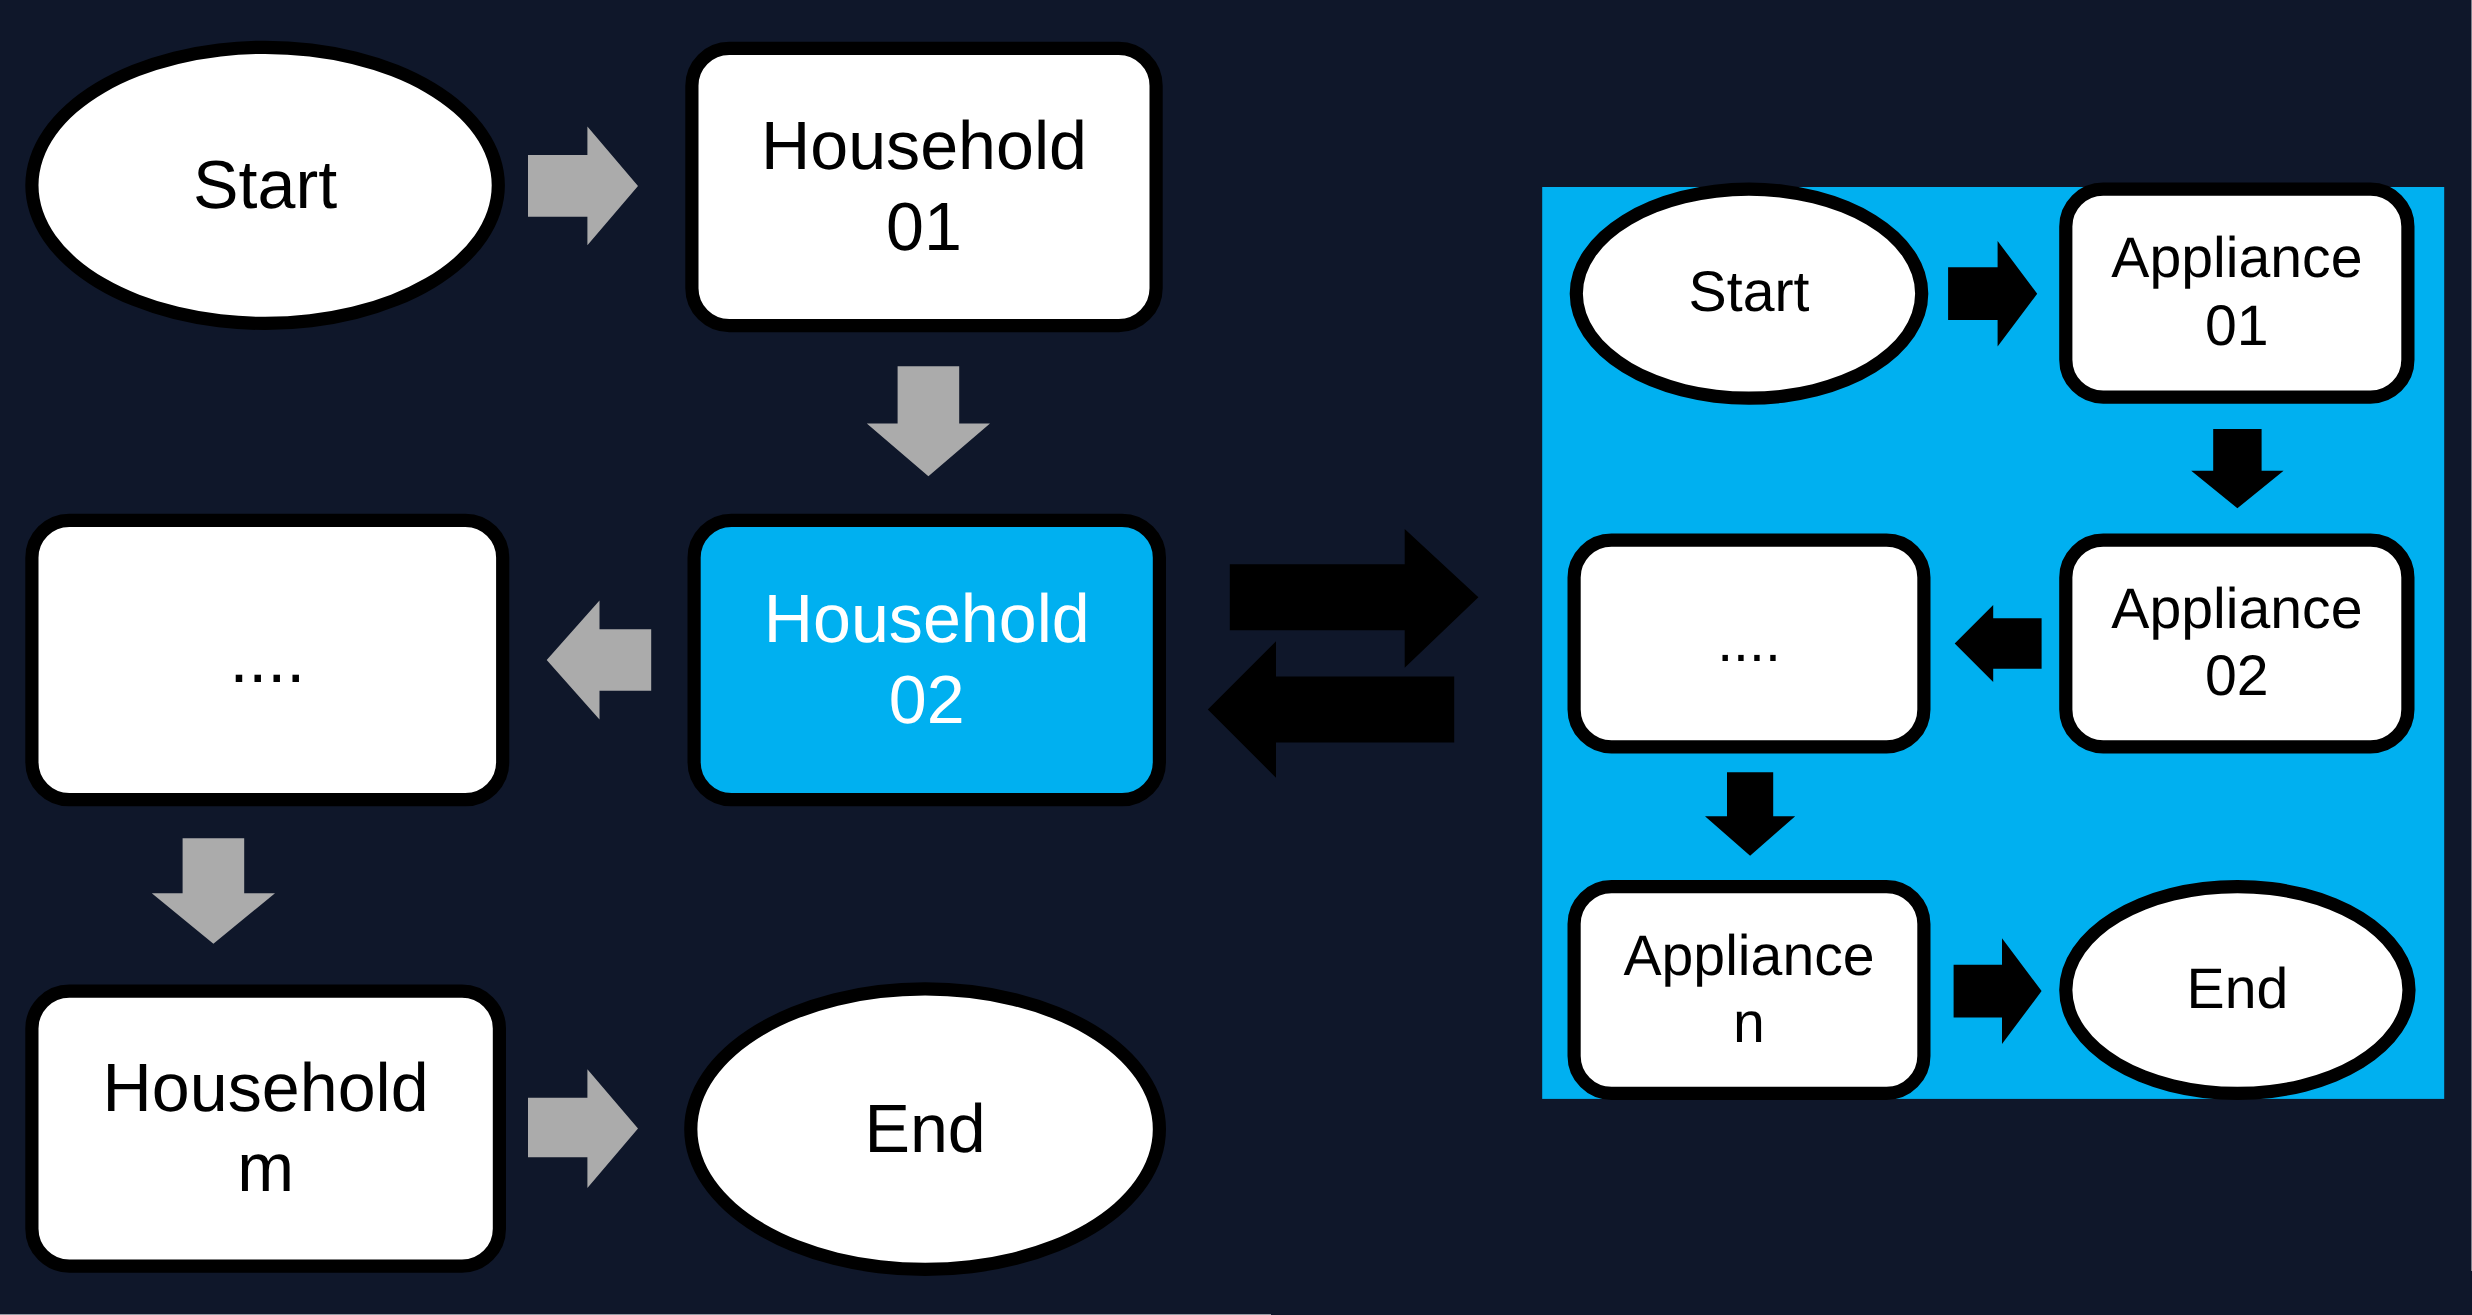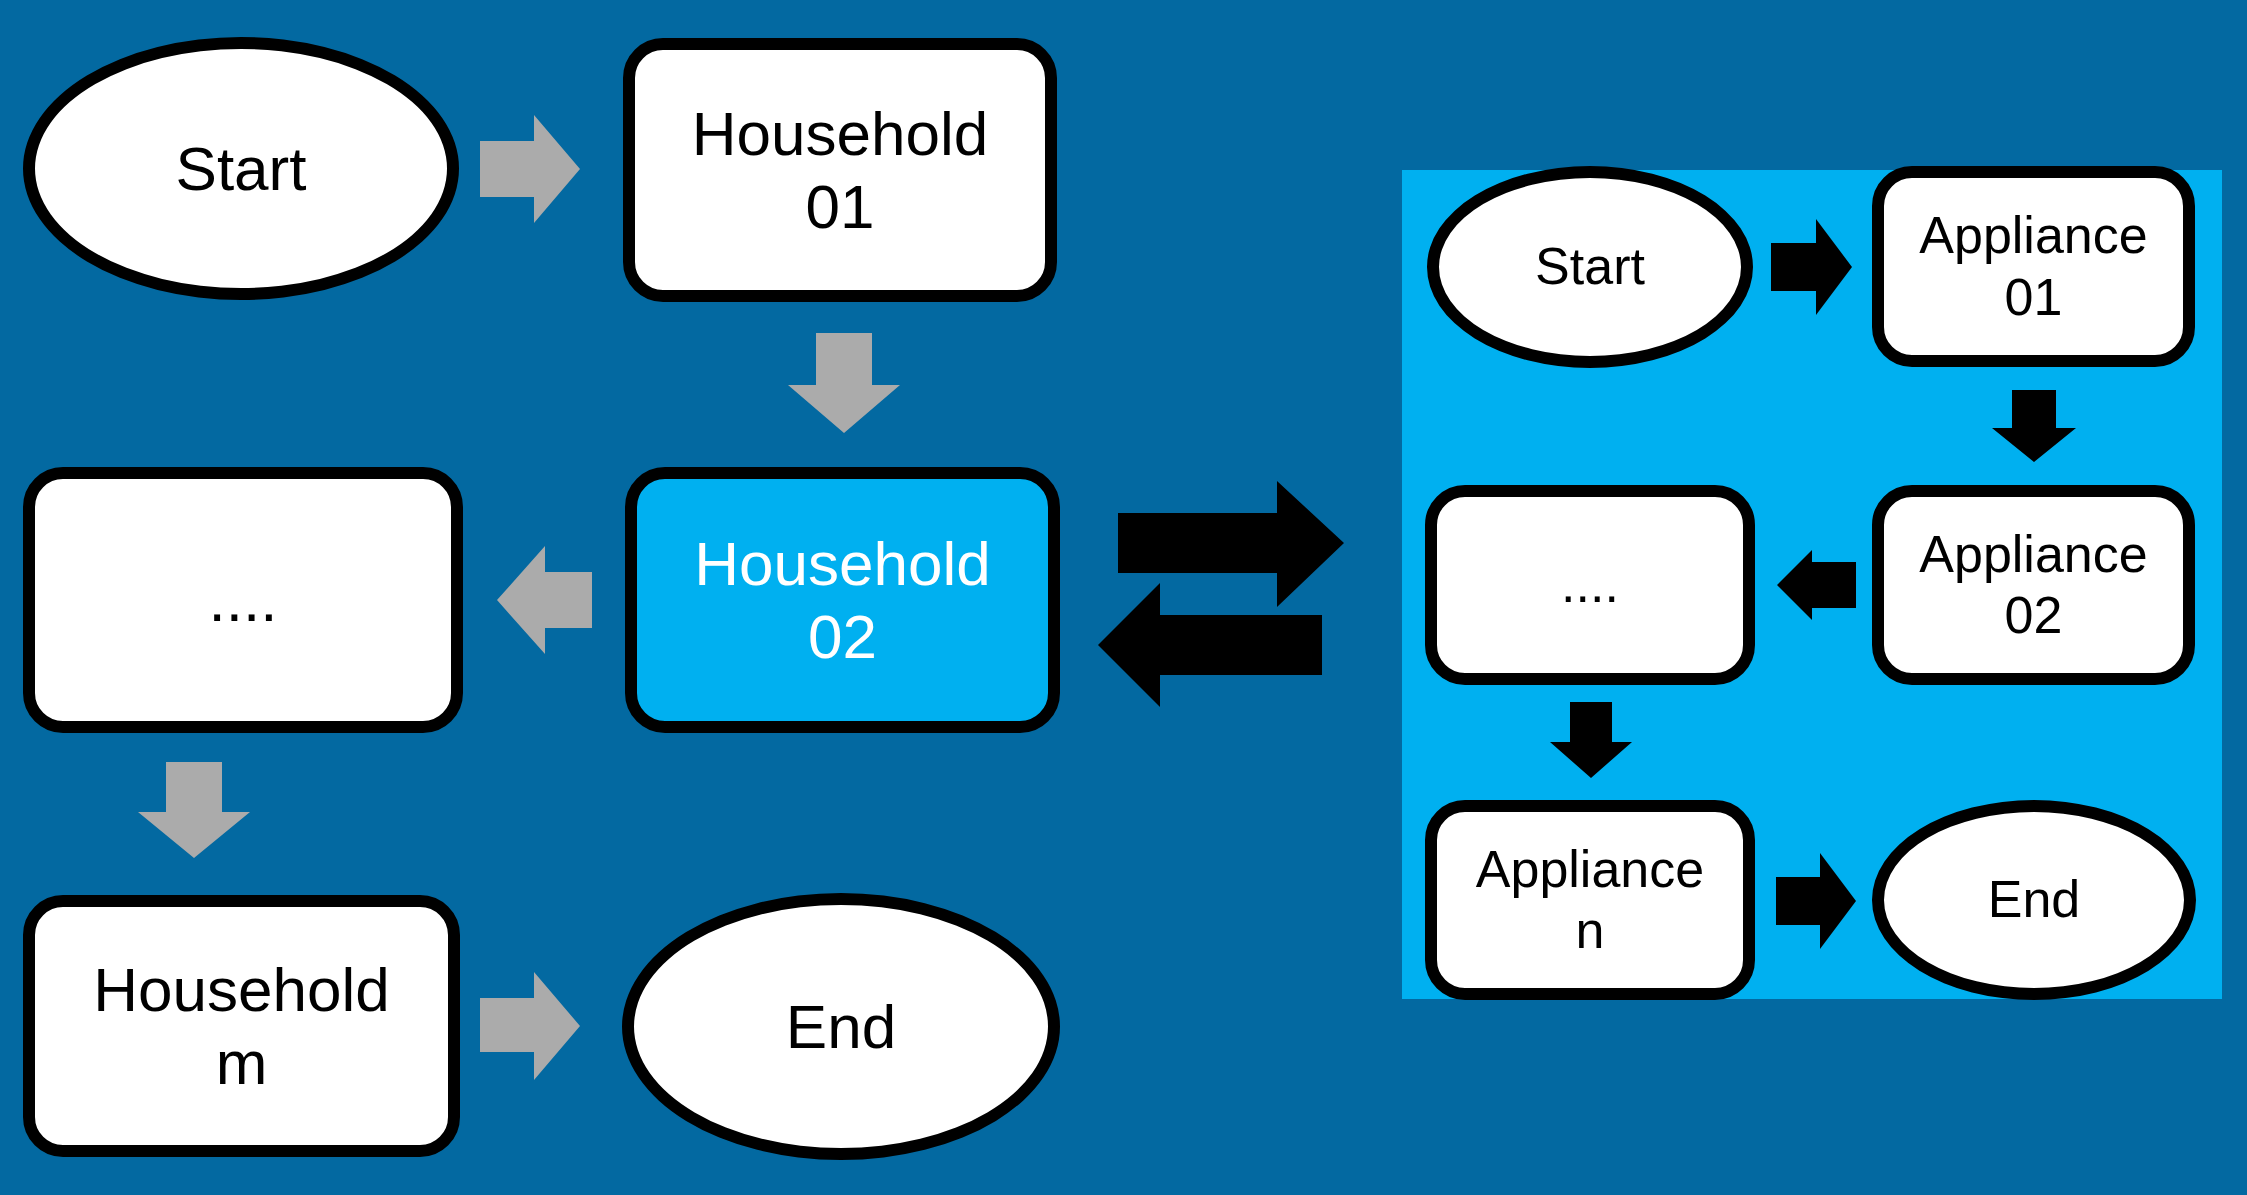--- a/index.html
+++ b/index.html
@@ -5,21 +5,21 @@
   html, body {
     margin: 0;
     padding: 0;
     background: #FFFFFF;
     font-family: "Liberation Sans", sans-serif;
   }
   #stage {
     position: relative;
     width: 2247px;
     height: 1195px;
-    background: #0369a1;
+    background: #0f172a;
     overflow: hidden;
   }
   #arrow-layer {
     position: absolute;
     left: 0; top: 0;
     width: 2247px;
     height: 1195px;
   }
   .arrow-gray  { fill: #ABABAB; }
   .arrow-black { fill: #000000; }

